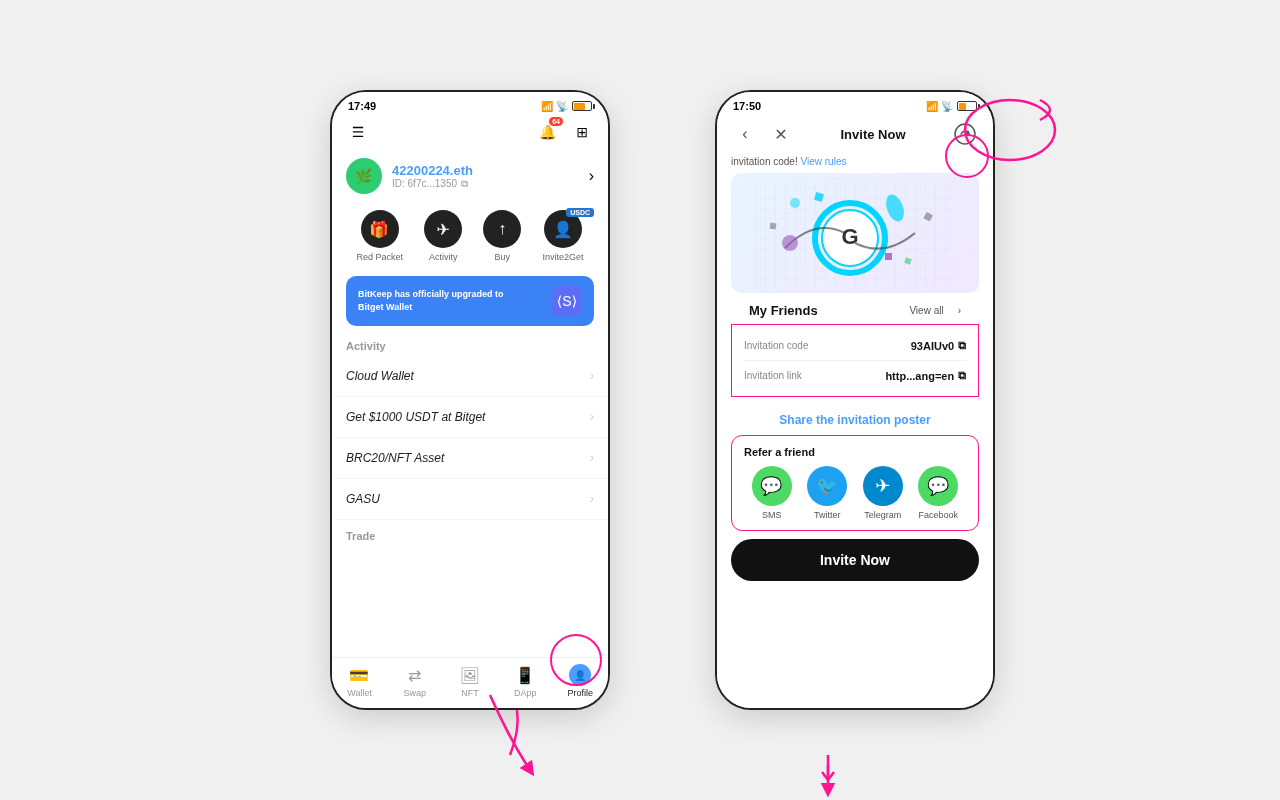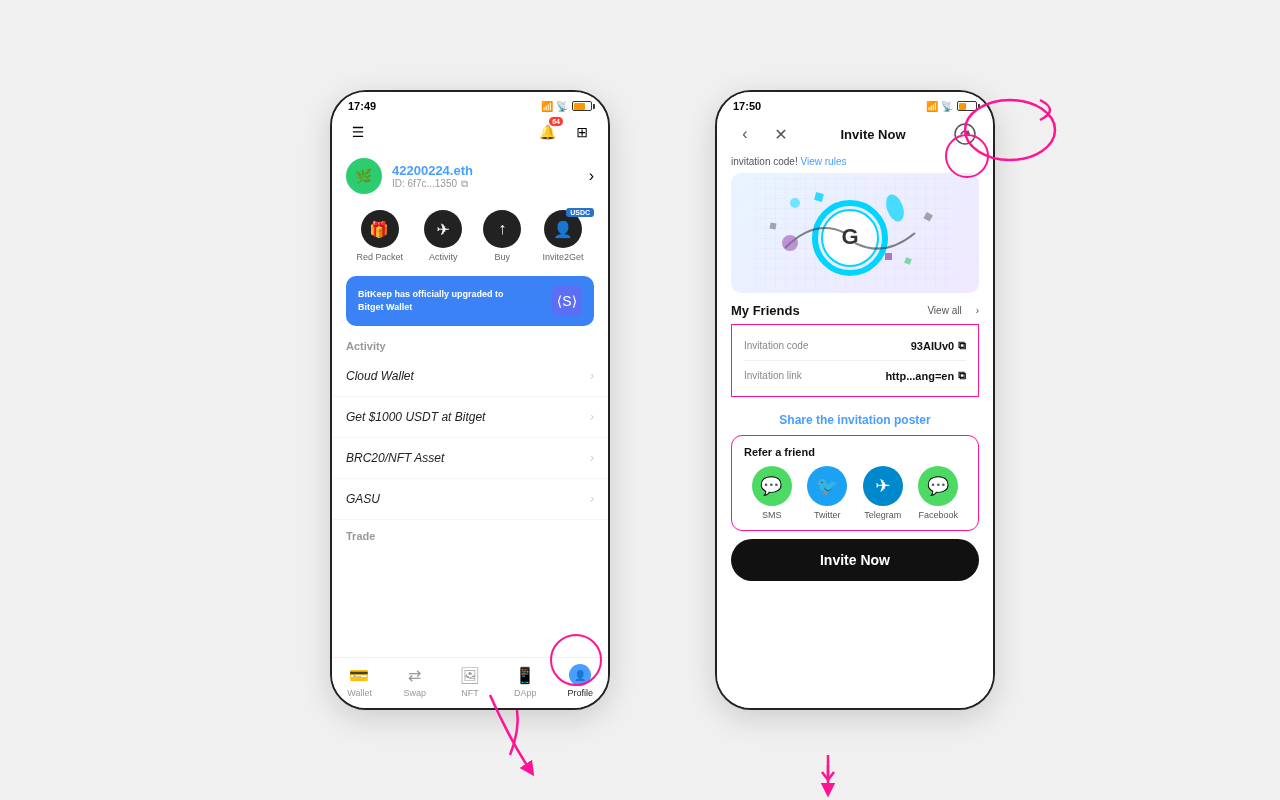--- a/index.html
+++ b/index.html
@@ -327,21 +327,21 @@
       align-items: center;
       justify-content: center;
       overflow: hidden;
       position: relative;
     }
 
     .friends-header {
       display: flex;
       justify-content: space-between;
       align-items: center;
-      padding: 10px 14px 6px;
+      padding: 10px 32px 6px;
     }
     .friends-title {
       font-size: 13px;
       font-weight: 700;
       color: #111;
     }
     .view-all {
       font-size: 10px;
       color: #555;
       display: flex;

